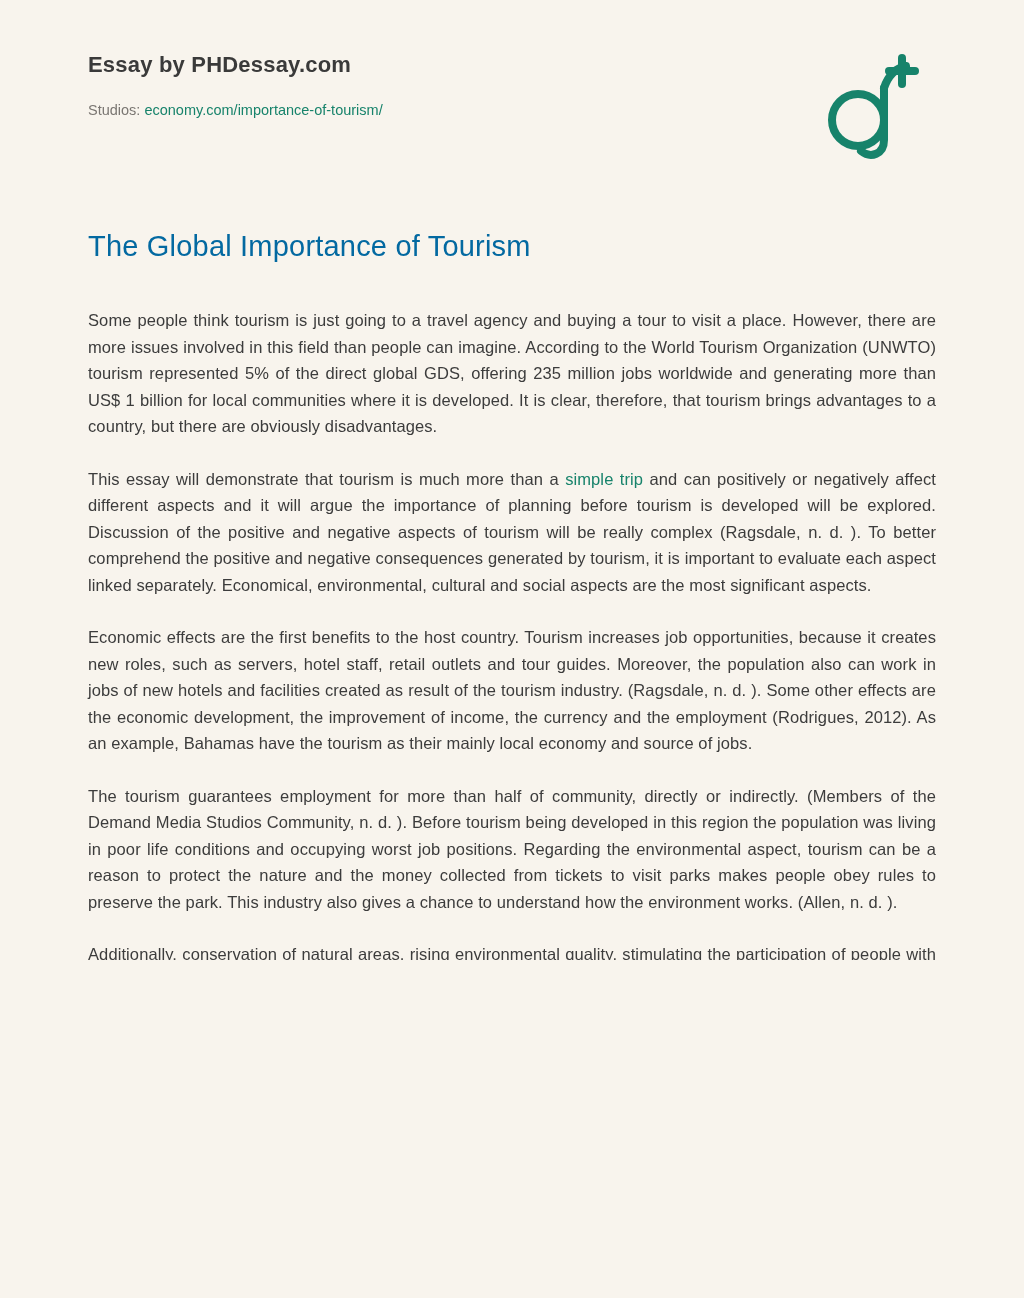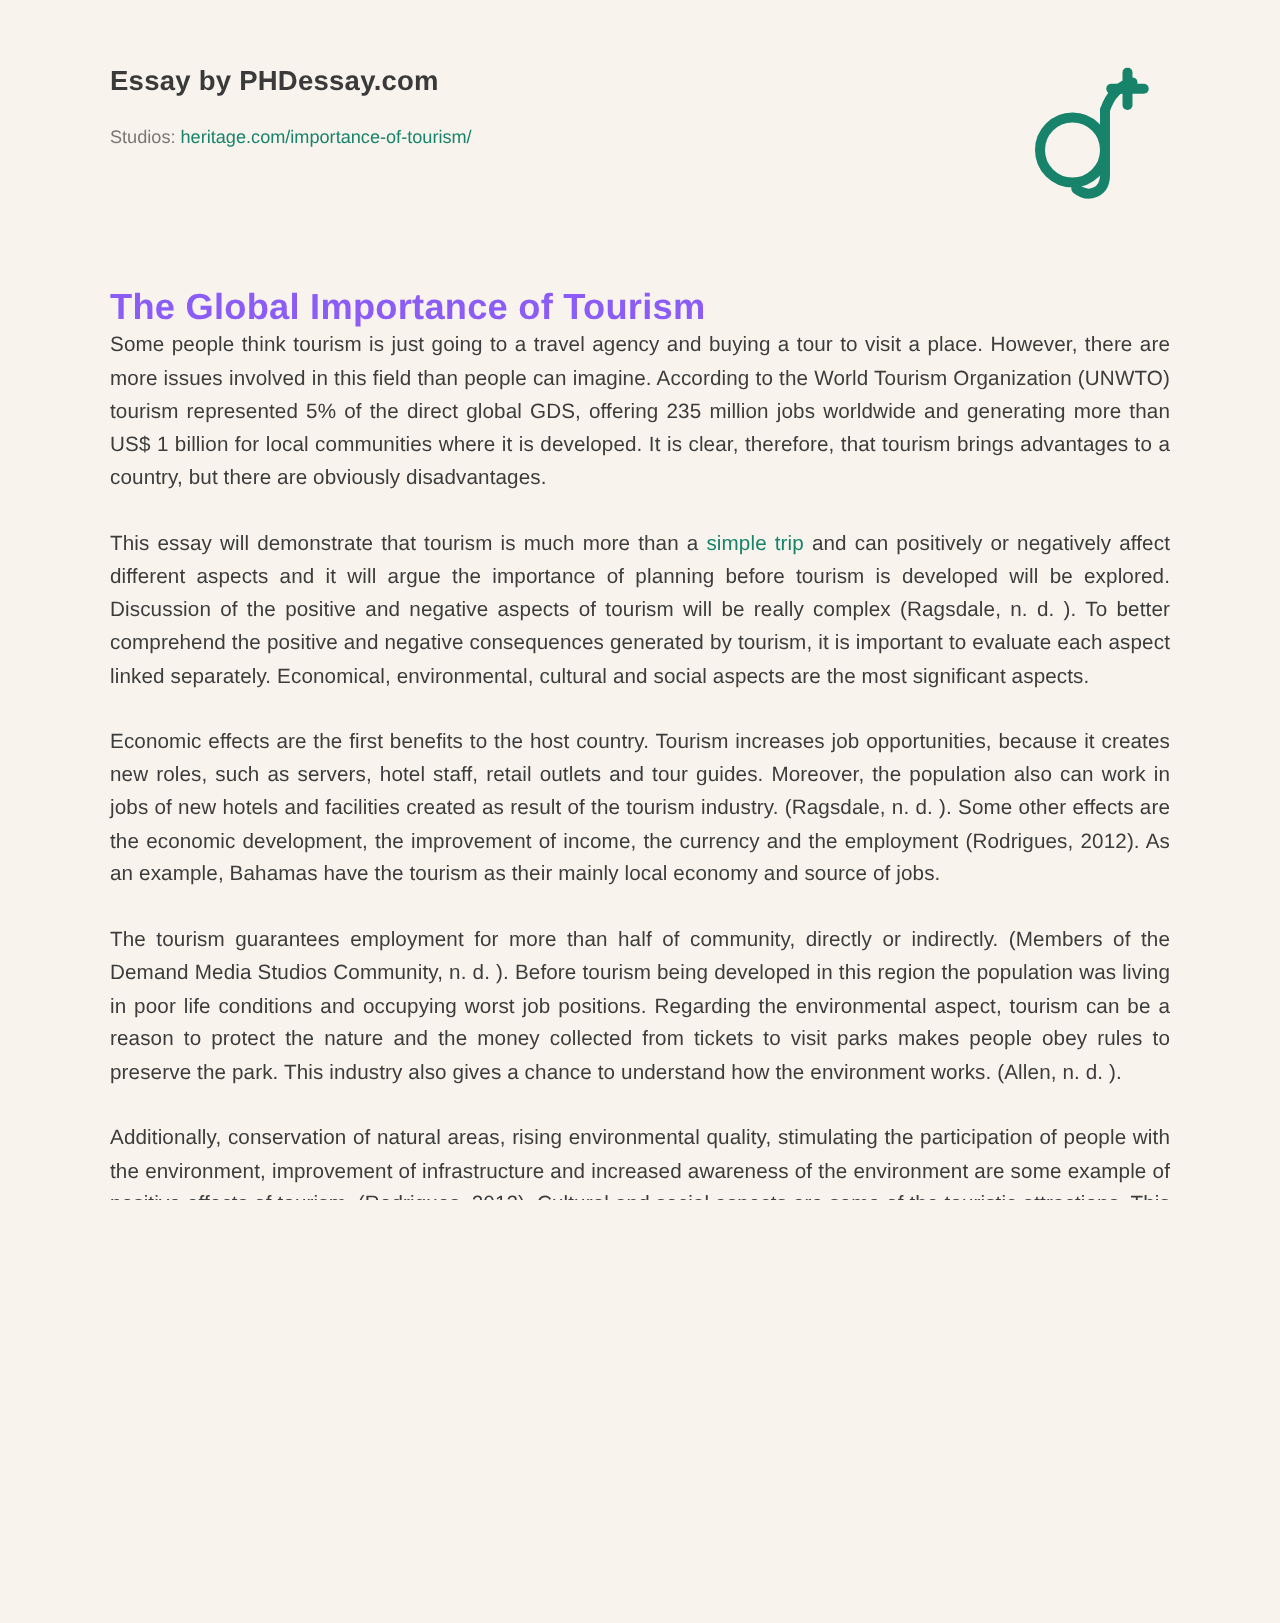--- a/index.html
+++ b/index.html
@@ -42,25 +42,26 @@
   .logo {
     width: 100px;
     height: 110px;
     margin-right: 12px;
     margin-top: 2px;
     flex: 0 0 auto;
   }
   .essay-title {
     margin: 66px 0 0 0;
     font-size: 29px;
-    font-weight: 700;
-    color: #8b5cf6;
+    font-weight: 400;
+    color: #0369a1;
     letter-spacing: 0.2px;
   }
   .essay-body {
+    margin-top: 44px;
   }
   .essay-body p {
     margin: 0 0 26px 0;
     font-size: 16.5px;
     line-height: 26.5px;
     color: #3c3c3c;
     text-align: justify;
     letter-spacing: 0.1px;
   }
   .inline-link {
@@ -70,21 +71,21 @@
 </style>
 </head>
 <body>
 
 <div class="page">
 
   <header class="page-header">
     <div class="header-left">
       <div class="byline">Essay by PHDessay.com</div>
       <div class="source-line">
-        <span>Studios: </span><a class="source-link">heritage.com/importance-of-tourism/</a>
+        <span>Studios: </span><a class="source-link">economy.com/importance-of-tourism/</a>
       </div>
     </div>
     <div class="logo">
       <svg viewBox="0 0 100 110" width="100" height="110" aria-hidden="true">
         <g fill="none" stroke="#17836b" stroke-width="8" stroke-linecap="round">
           <circle cx="34" cy="66" r="26"></circle>
           <path d="M60 34 L60 86 C60 100 47 105 37 97"></path>
           <path d="M60 34 C64 22 72 14 82 12"></path>
           <path d="M78 4 L78 30"></path>
           <path d="M65 17 L91 17"></path>

